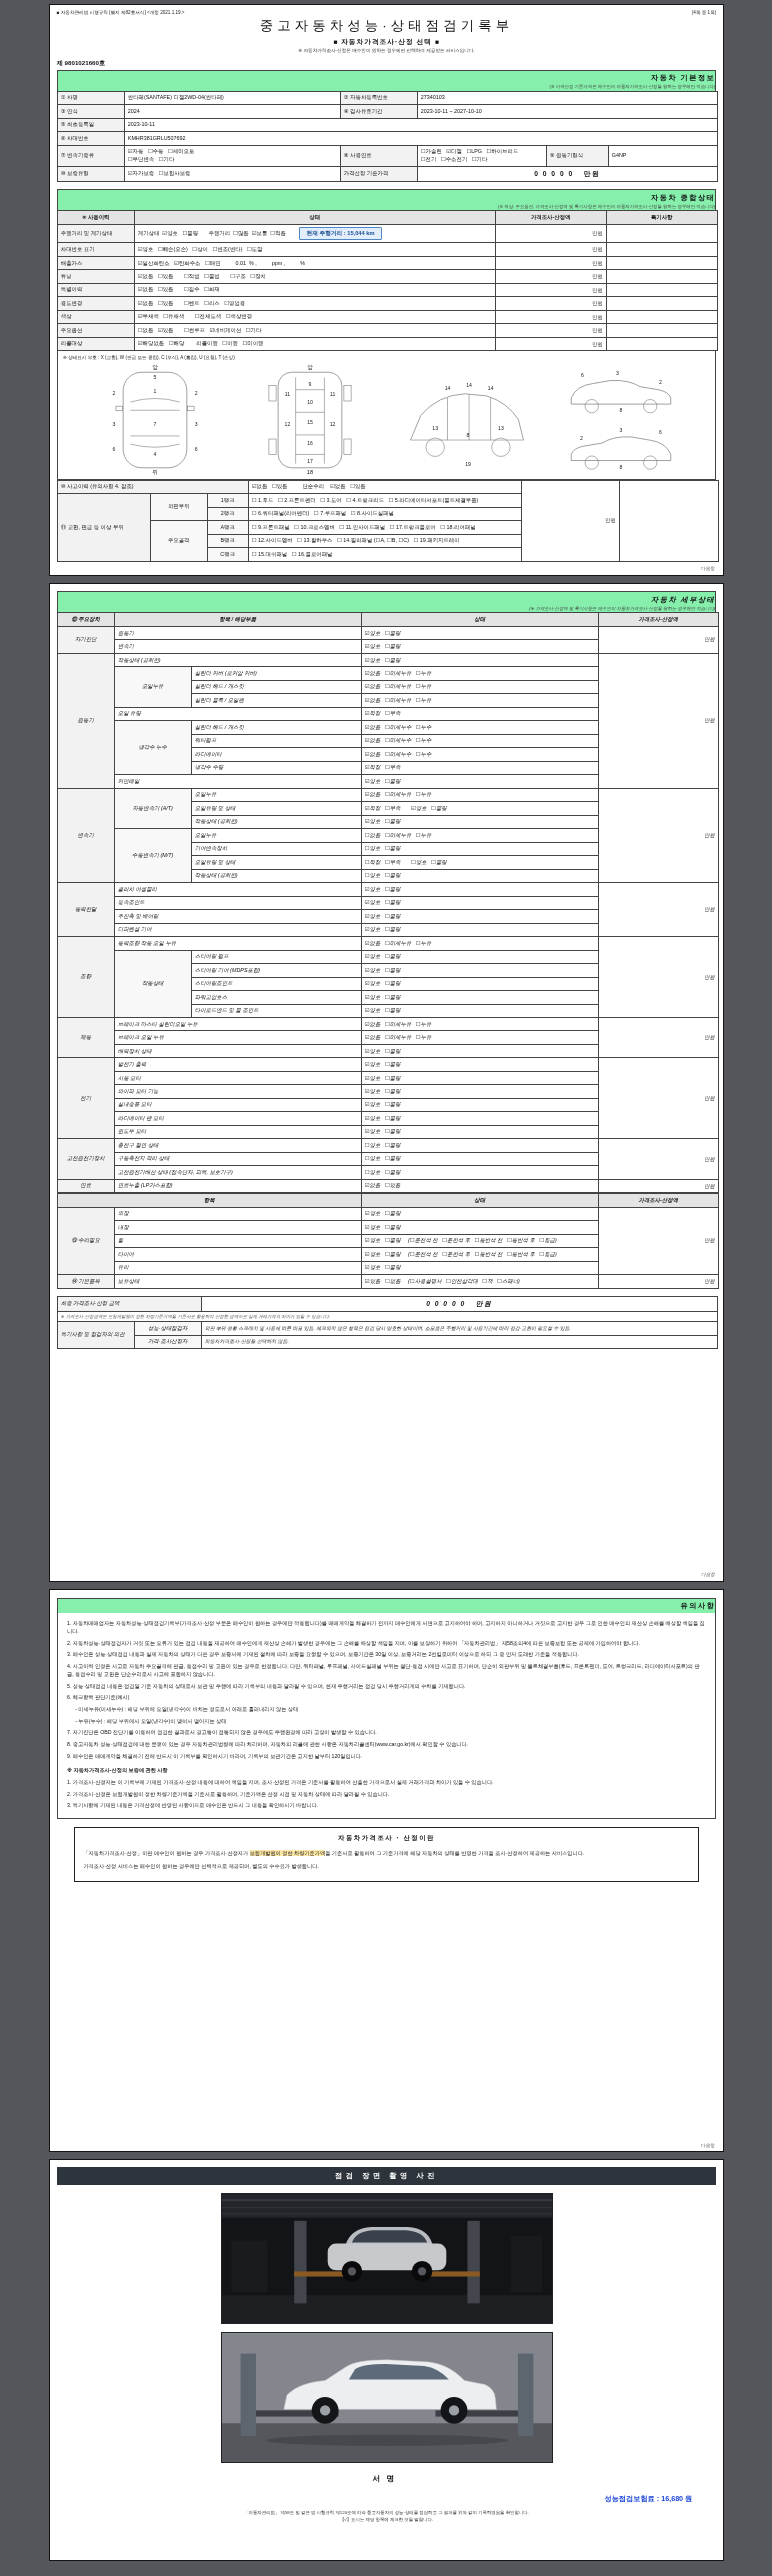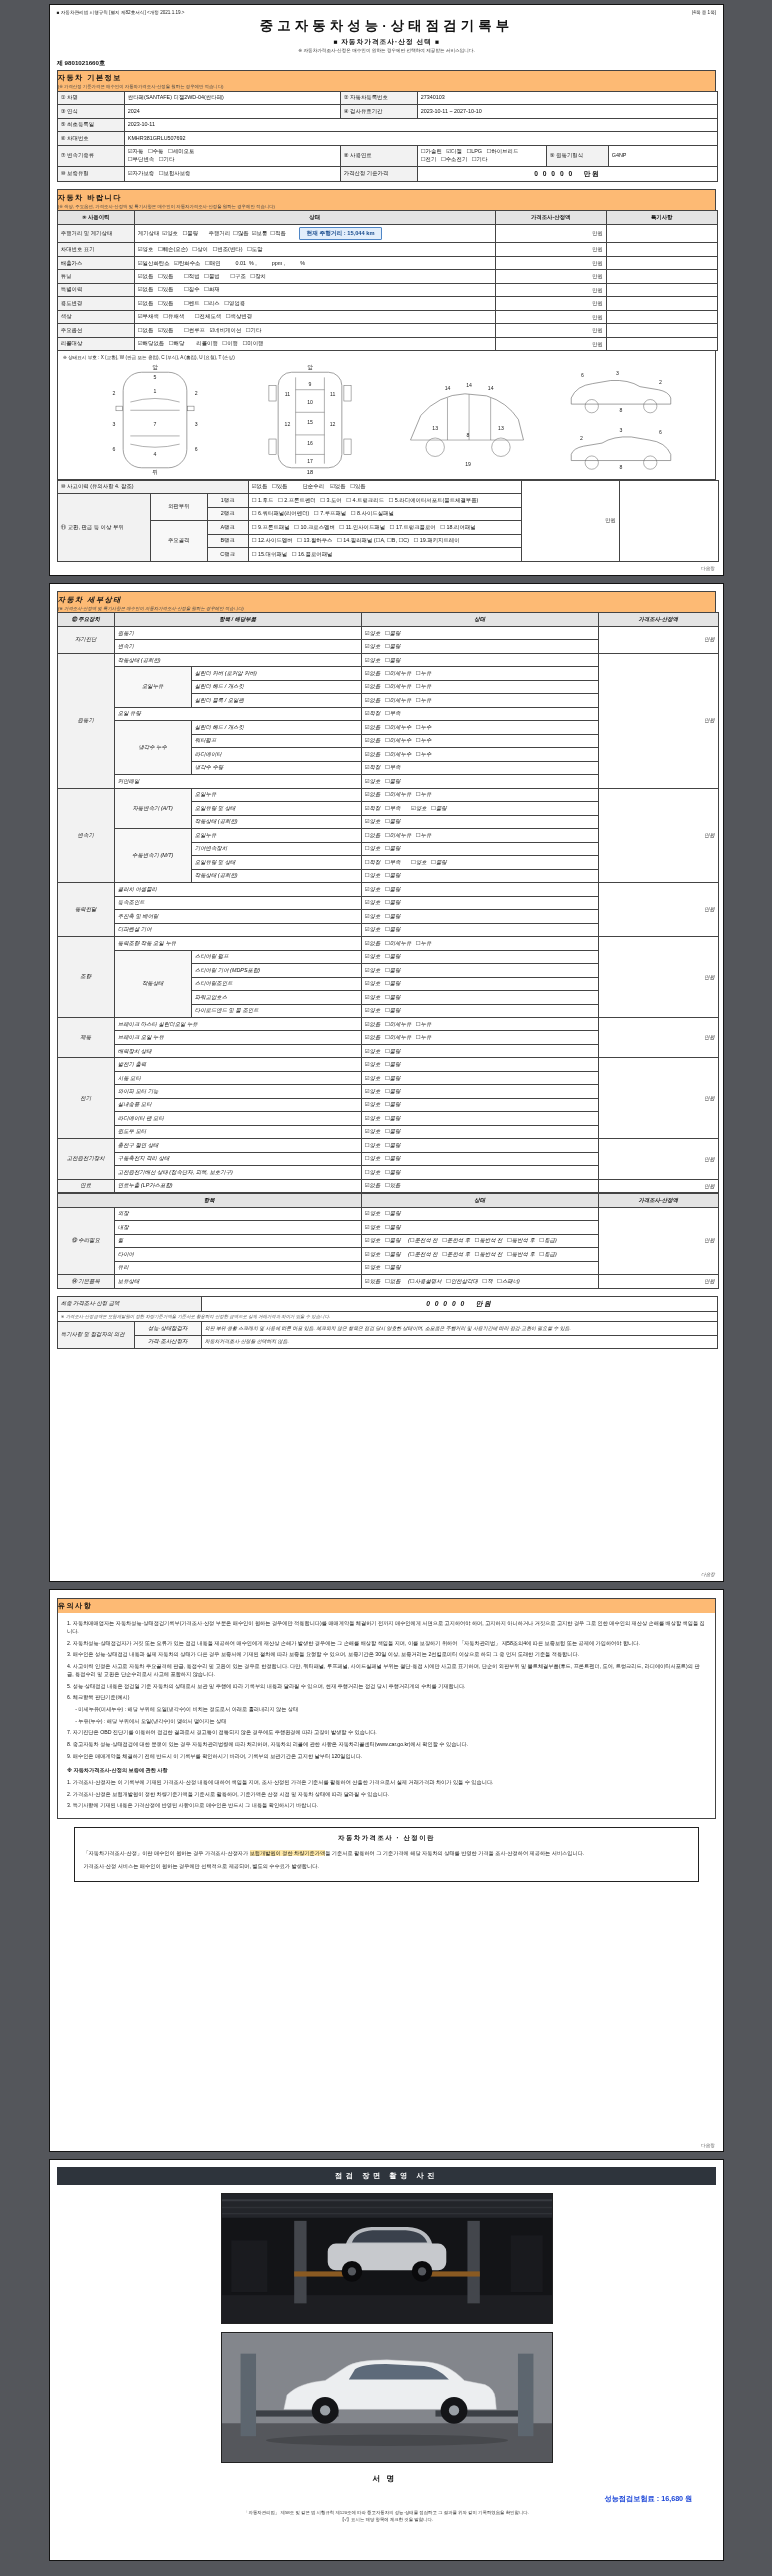--- a/index.html
+++ b/index.html
@@ -1,25 +1,25 @@
 <!DOCTYPE html>
 <html style="font-size:8.2px"><head>
 <meta charset="utf-8">
 <style>
   html,body{margin:0;padding:0;}
   body{width:773px;height:2576px;background:#54565b;font-family:"Liberation Sans","DejaVu Sans",sans-serif;color:#111;overflow:hidden;}
   .canvas{width:773px;padding-top:4.1px;box-sizing:border-box;}
   .page{width:675px;margin:0 auto 7.2px;background:#fff;border:0.5px solid #141414;box-sizing:border-box;padding:5.2px 6.7px 13.4px;position:relative;}
   .formref{display:flex;justify-content:space-between;font-size:4.6px;color:#222;margin-bottom:2.1px;}
   .titleblock{text-align:center;margin-top:1px;}
-  .doc-title{font-size:13.4px;font-weight:bold;letter-spacing:4.1px;}
+  .doc-title{font-size:13.4px;font-weight:normal;letter-spacing:4.1px;}
   .doc-sub{font-size:6.7px;font-weight:bold;margin-top:2.6px;letter-spacing:1px;}
   .doc-note{font-size:4.6px;color:#333;margin-top:1.5px;}
   .doc-no{font-size:6.2px;font-weight:bold;margin:5.2px 0 1px;}
-  .sec-head{border:0.5px solid #444;border-bottom:none;text-align:left;padding:2.6px 0 1.5px;margin-top:7.2px;background:#fdba74;}
+  .sec-head{border:0.5px solid #444;border-bottom:none;text-align:right;padding:2.6px 0 1.5px;margin-top:7.2px;background:#86efac;}
   .sec-head.first{margin-top:2.1px;}
   .sec-title{font-size:7.2px;font-weight:bold;letter-spacing:1.5px;}
   .sec-note{display:block;font-size:4.4px;color:#444;margin-top:1px;letter-spacing:0;}
   table.grid{width:100%;border-collapse:collapse;table-layout:fixed;}
   .grid td{border:0.5px solid #444;font-size:5.4px;padding:2.6px 3.1px;vertical-align:middle;white-space:pre-wrap;word-break:keep-all;line-height:1.35;}
   td.lab{background:#f2f2f2;}
   td.lab2{background:#f8f8f8;text-align:center;}
   td.glab{background:#f2f2f2;text-align:center;}
   td.hd{background:#e4e4e4;text-align:center;font-weight:bold;}
   td.price{text-align:right;color:#333;font-size:5.2px;}
@@ -112,21 +112,21 @@
           <tr>
             <td class="lab">⑩ 보증유형</td>
             <td class="state">☑자가보증   ☐보험사보증</td>
             <td class="lab">가격산정 기준가격</td>
             <td colspan="3" class="bigprice">0 0 0 0 0   만원</td>
           </tr>
         </tbody>
     </table>
 
     <div class="sec-head">
-      <span class="sec-title">자동차 바랍니다</span>
+      <span class="sec-title">자동차 종합상태</span>
       <span class="sec-note">(※ 색상, 주요옵션, 가격조사·산정액 및 특기사항은 매수인이 자동차가격조사·산정을 원하는 경우에만 적습니다)</span>
     </div>
     <table class="grid">
       <colgroup>
           <col style="width:77px">
           <col style="width:361px">
           <col style="width:111px">
           <col style="width:111px">
         </colgroup>
       <tbody id="tb-comp">

